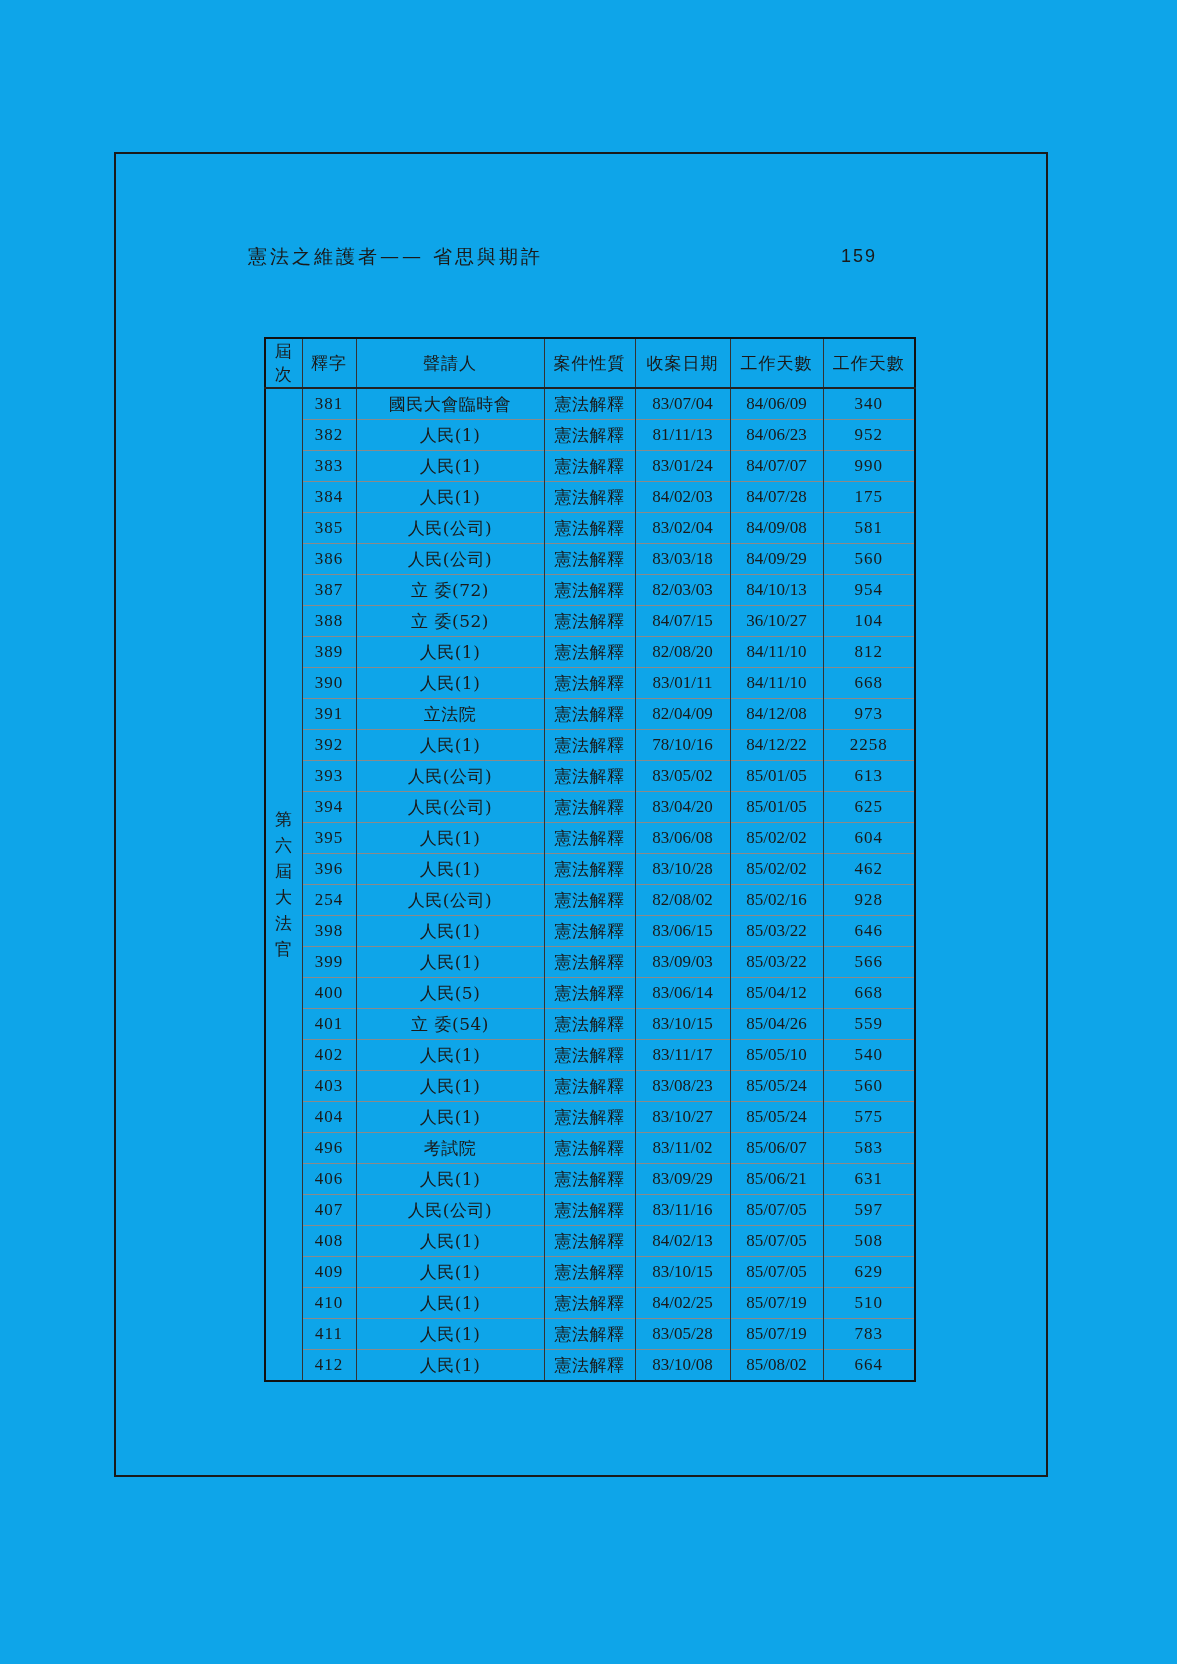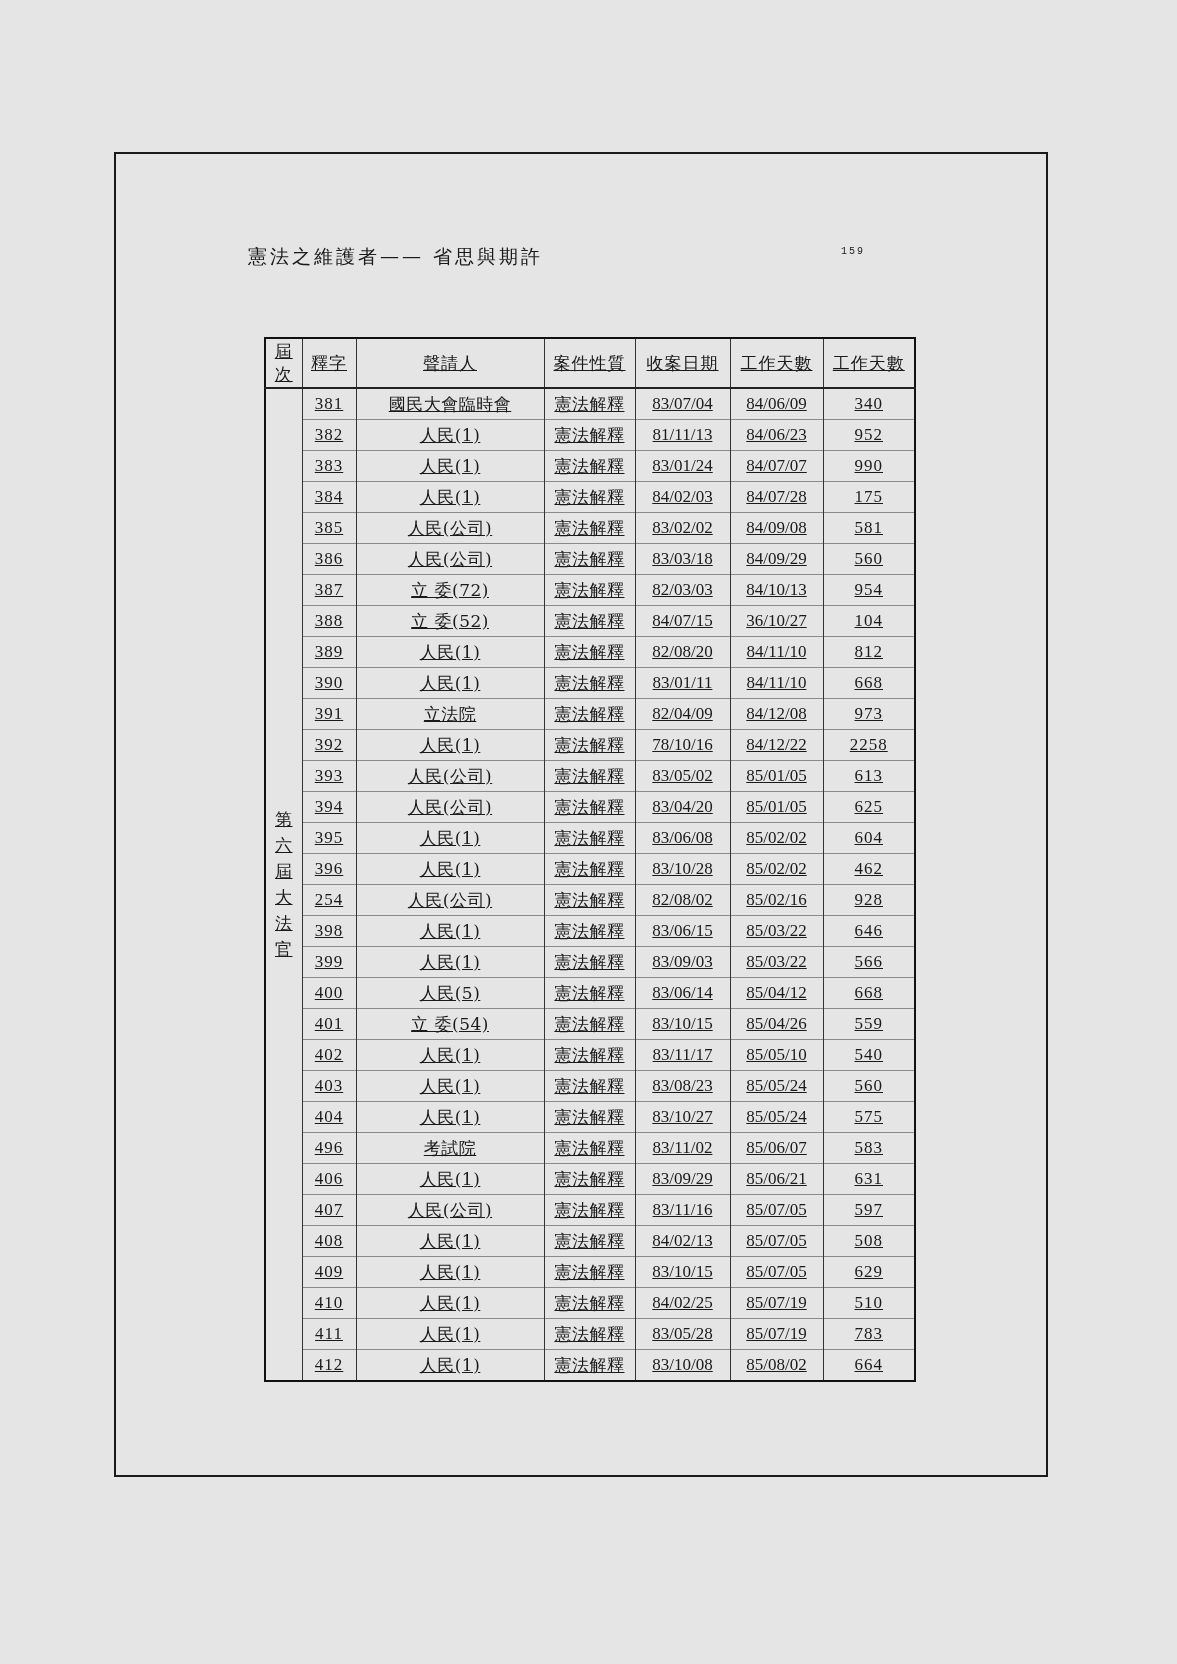--- a/index.html
+++ b/index.html
@@ -1,51 +1,50 @@
 <!DOCTYPE html>
 <html><head>
 <meta charset="utf-8">
 <style>
   html,body{margin:0;padding:0;background:#fff;}
   .page{
     position:relative;
     width:1177px;height:1664px;
-    background:#e5e5e5;
+    background:#0ea5e9;
     font-family:"DejaVu Serif","Liberation Serif",serif;
     color:#1a1a1a;
     overflow:hidden;
   }
   .page-border{
     position:absolute;
     left:114px;top:152px;
     width:930px;height:1321px;
     border:2px solid #1a1a1a;
   }
   .running-title{
     position:absolute;
     left:248px;top:244px;
     font-size:19px;
     letter-spacing:3px;
     white-space:nowrap;
   }
   .page-number{
     position:absolute;
     left:841px;top:246px;
-    font-size:10px;
+    font-size:18px;
     letter-spacing:2px;
-    font-family:Liberation Mono, monospace;
+    font-family:Liberation Sans, sans-serif;
   }
   table.data-table{
     position:absolute;
     left:264px;top:337px;
     border-collapse:collapse;
     table-layout:fixed;
     border:2.5px solid #111;
     font-size:17px;
-    text-decoration:underline;
   }
   .data-table th{
     font-weight:normal;
     text-align:center;
     vertical-align:middle;
     height:48px;
     padding:0;
     line-height:1.35;
     border-left:1px solid #333;
     border-right:1px solid #333;
@@ -155,21 +154,21 @@
           <td class="col-petitioner">人民(1)</td>
           <td class="col-nature">憲法解釋</td>
           <td class="col-received">84/02/03</td>
           <td class="col-published">84/07/28</td>
           <td class="col-days">175</td>
         </tr>
         <tr>
           <td class="col-no">385</td>
           <td class="col-petitioner">人民(公司)</td>
           <td class="col-nature">憲法解釋</td>
-          <td class="col-received">83/02/02</td>
+          <td class="col-received">83/02/04</td>
           <td class="col-published">84/09/08</td>
           <td class="col-days">581</td>
         </tr>
         <tr>
           <td class="col-no">386</td>
           <td class="col-petitioner">人民(公司)</td>
           <td class="col-nature">憲法解釋</td>
           <td class="col-received">83/03/18</td>
           <td class="col-published">84/09/29</td>
           <td class="col-days">560</td>

